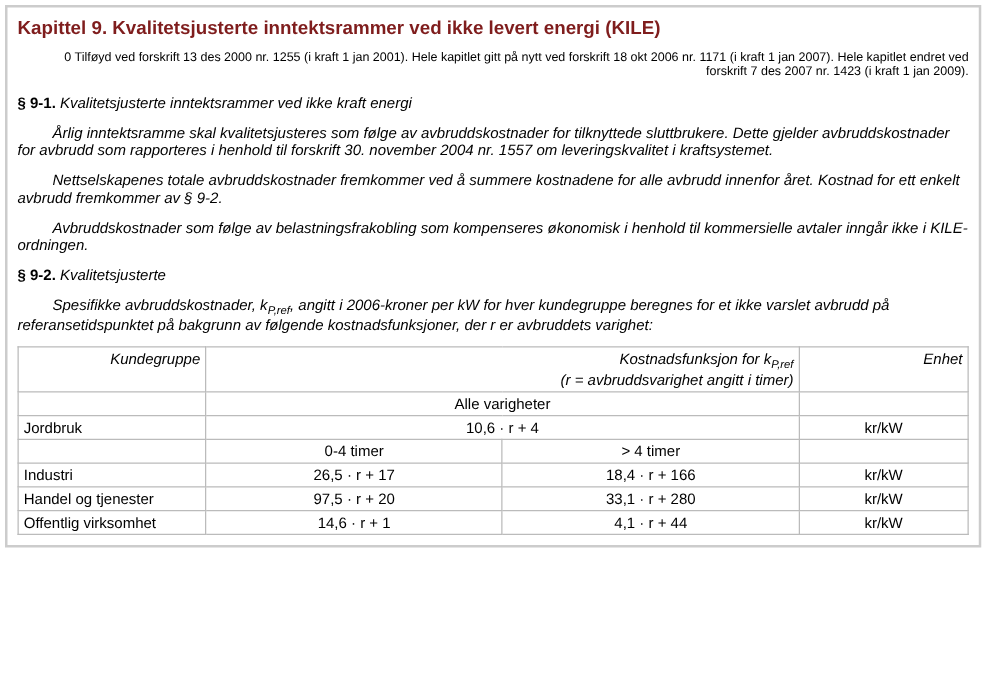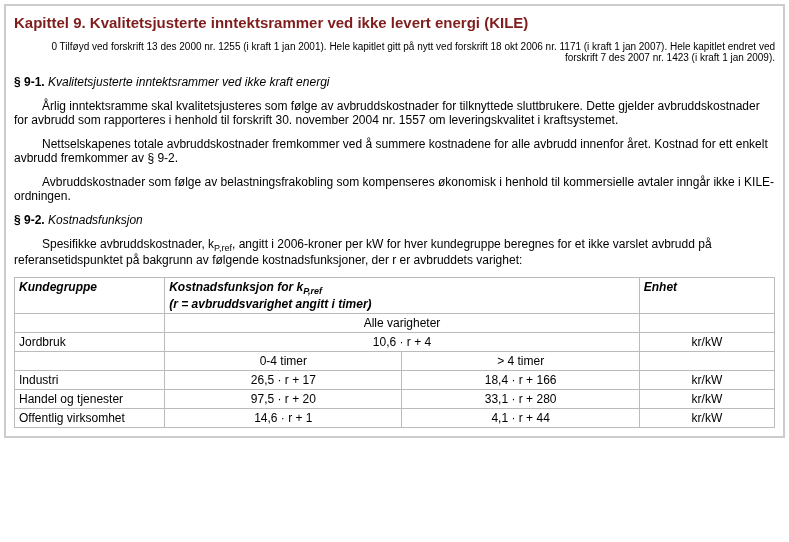--- a/index.html
+++ b/index.html
@@ -35,40 +35,41 @@
   }
   p.section-title .secnum {
     font-weight: bold;
   }
   p.section-title .sectxt {
     font-style: italic;
   }
   p.para {
     margin: 0 0 10px 0;
     text-indent: 28px;
+    font-style: italic;
   }
   sub {
     font-size: 9px;
     vertical-align: sub;
   }
   table {
     border-collapse: collapse;
     width: 100%;
     table-layout: fixed;
   }
   table td, table th {
     border: 1px solid #bbb;
     padding: 2px 4px;
     font-size: 12px;
     vertical-align: top;
   }
   th {
-    font-weight: bold;
+    font-weight: normal;
     font-style: italic;
-    text-align: left;
+    text-align: right;
     padding: 4px;
   }
   td.center {
     text-align: center;
     margin-top: 16px;
   }
   col.c1 { width: 150px; }
   col.c2 { width: 237px; }
   col.c3 { width: 237px; }
   col.c4 { width: 135px; }
@@ -82,21 +83,21 @@
 <p class="note0">0 Tilføyd ved forskrift 13 des 2000 nr. 1255 (i kraft 1 jan 2001). Hele kapitlet gitt på nytt ved forskrift 18 okt 2006 nr. 1171 (i kraft 1 jan 2007). Hele kapitlet endret ved forskrift 7 des 2007 nr. 1423 (i kraft 1 jan 2009).</p>
 
 <p class="section-title">
   <span class="secnum">§ 9-1.</span><span class="sectxt"> Kvalitetsjusterte inntektsrammer ved ikke kraft energi</span>
 </p>
 <p class="para">Årlig inntektsramme skal kvalitetsjusteres som følge av avbruddskostnader for tilknyttede sluttbrukere. Dette gjelder avbruddskostnader for avbrudd som rapporteres i henhold til forskrift 30. november 2004 nr. 1557 om leveringskvalitet i kraftsystemet.</p>
 <p class="para">Nettselskapenes totale avbruddskostnader fremkommer ved å summere kostnadene for alle avbrudd innenfor året. Kostnad for ett enkelt avbrudd fremkommer av § 9-2.</p>
 <p class="para">Avbruddskostnader som følge av belastningsfrakobling som kompenseres økonomisk i henhold til kommersielle avtaler inngår ikke i KILE-ordningen.</p>
 
 <p class="section-title">
-  <span class="secnum">§ 9-2.</span><span class="sectxt"> Kostnadsfunksjon</span>
+  <span class="secnum">§ 9-2.</span><span class="sectxt"> Kvalitetsjusterte</span>
 </p>
 <p class="para">
   <span>Spesifikke avbruddskostnader, k</span><sub>P,ref</sub><span>, angitt i 2006-kroner per kW for hver kundegruppe beregnes for et ikke varslet avbrudd på referansetidspunktet på bakgrunn av følgende kostnadsfunksjoner, der r er avbruddets varighet:</span>
 </p>
 
 <table>
   <colgroup>
     <col class="c1">
         <col class="c2">
         <col class="c3">

